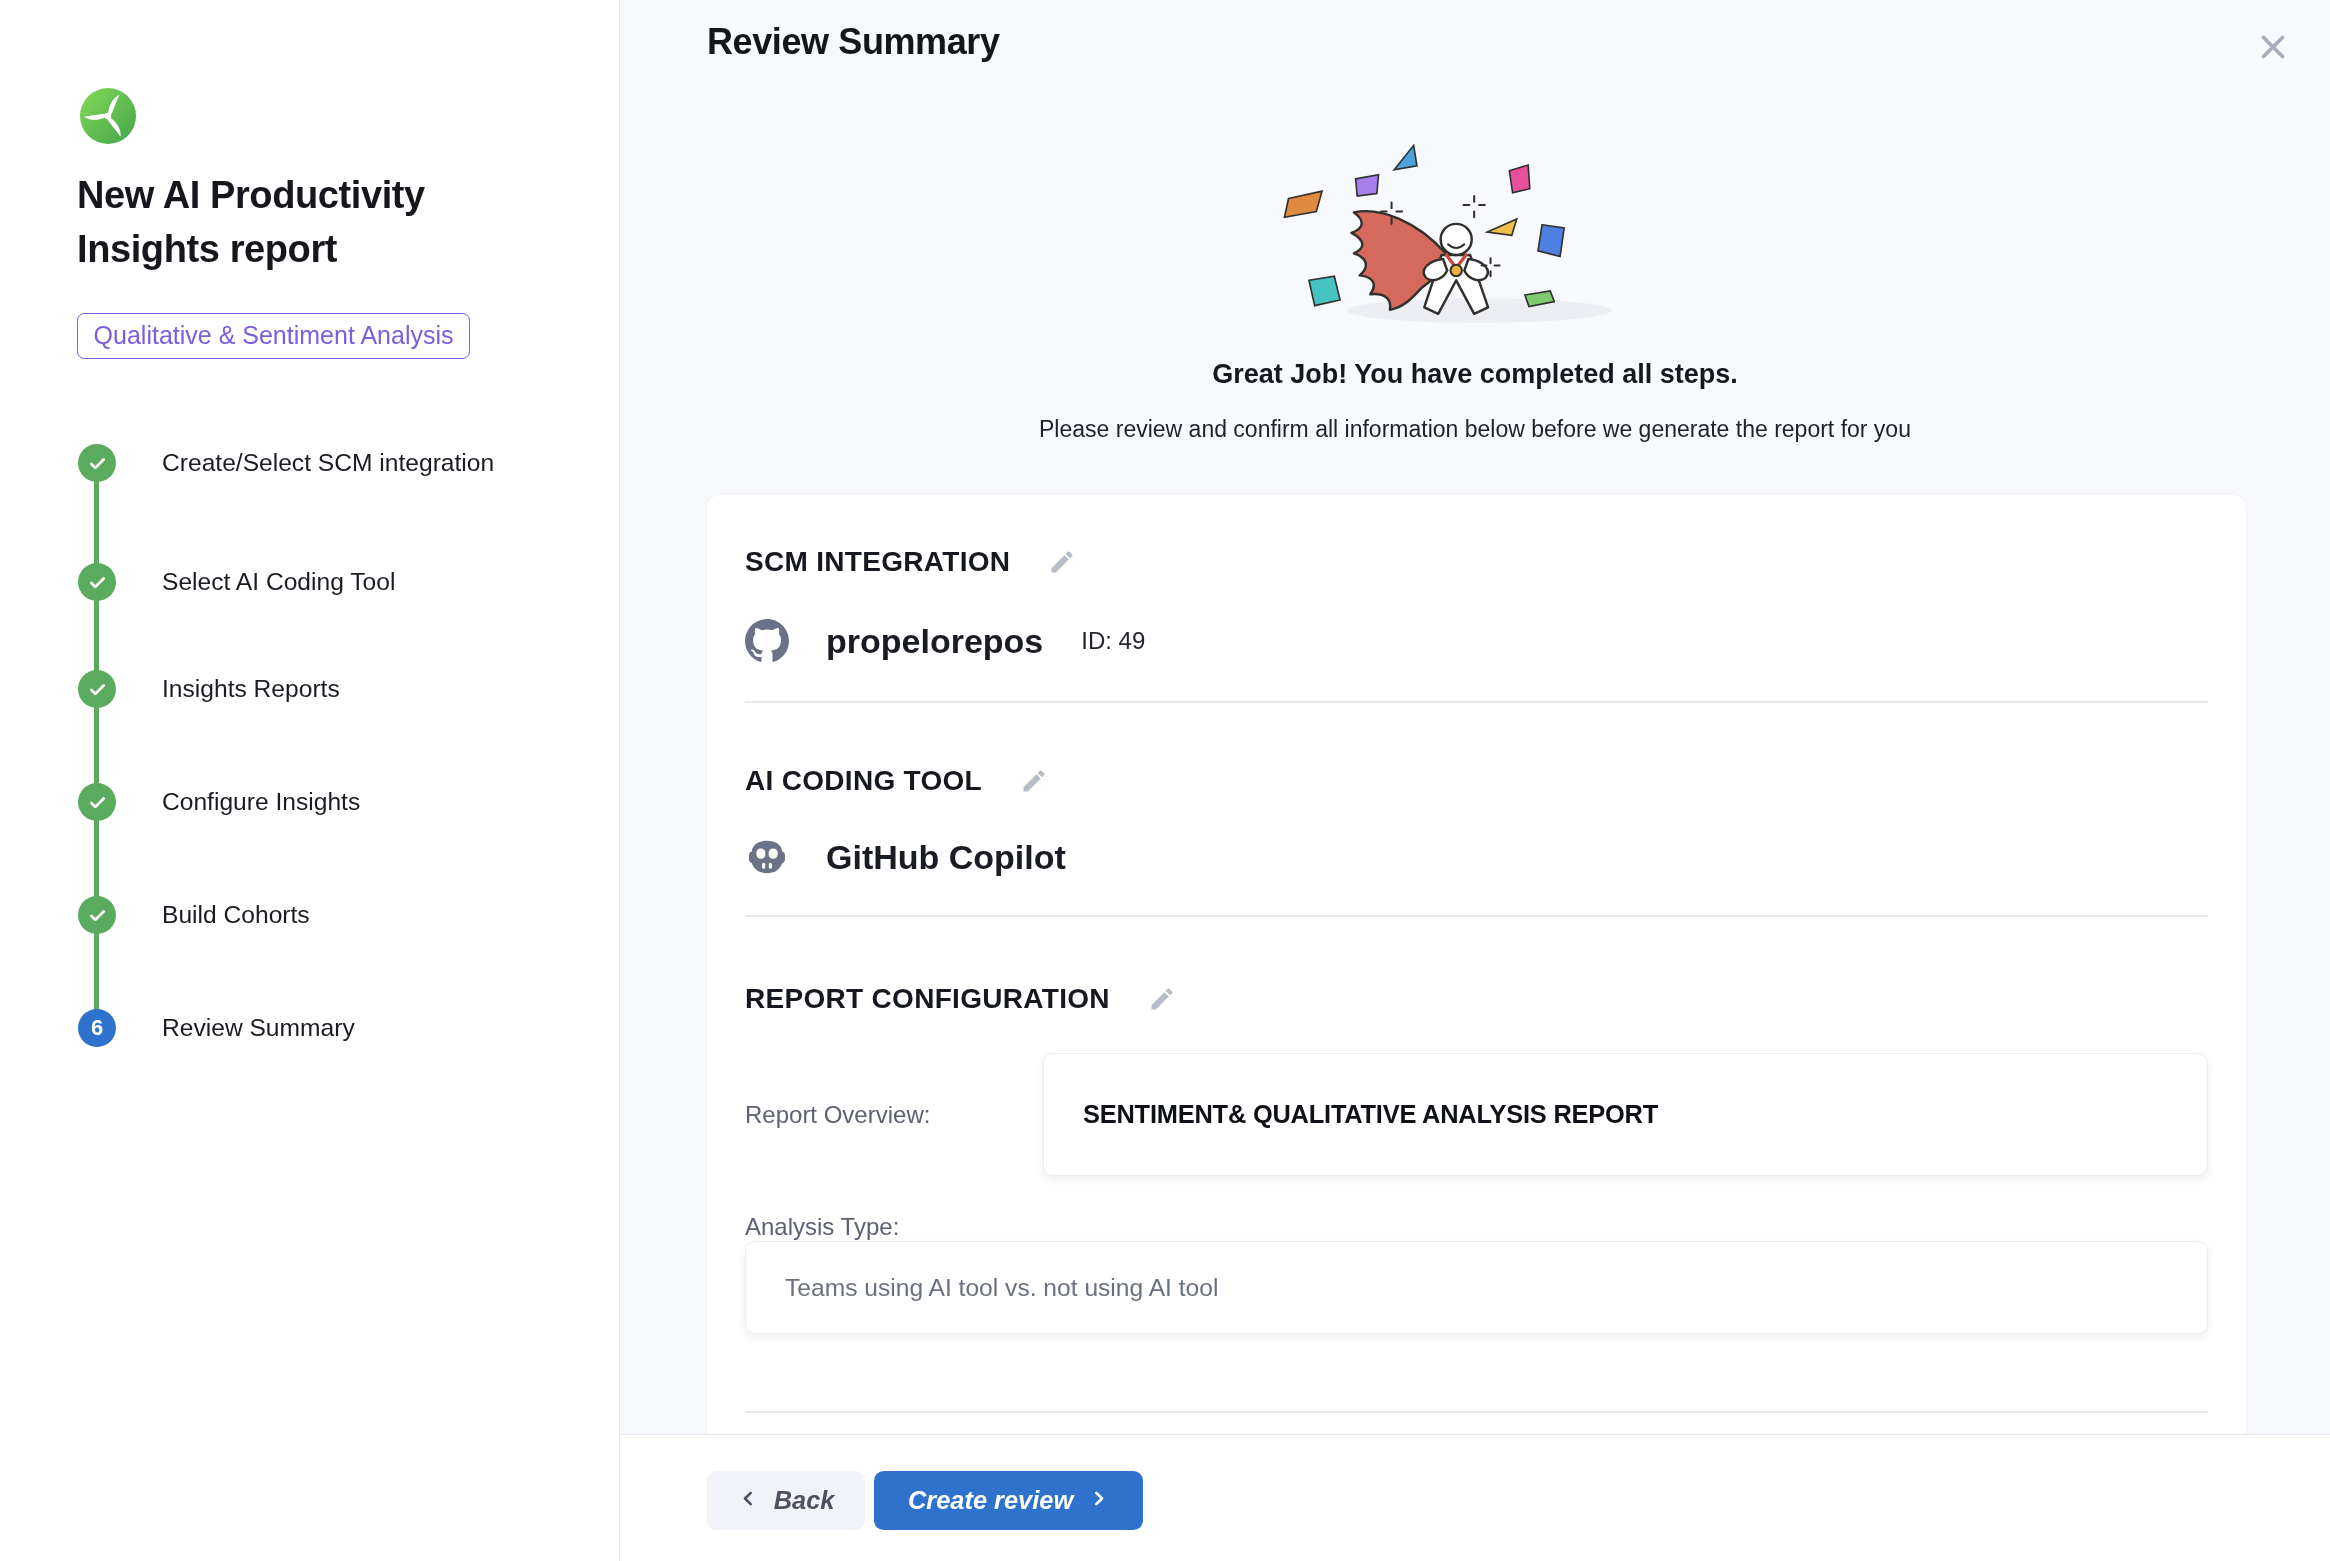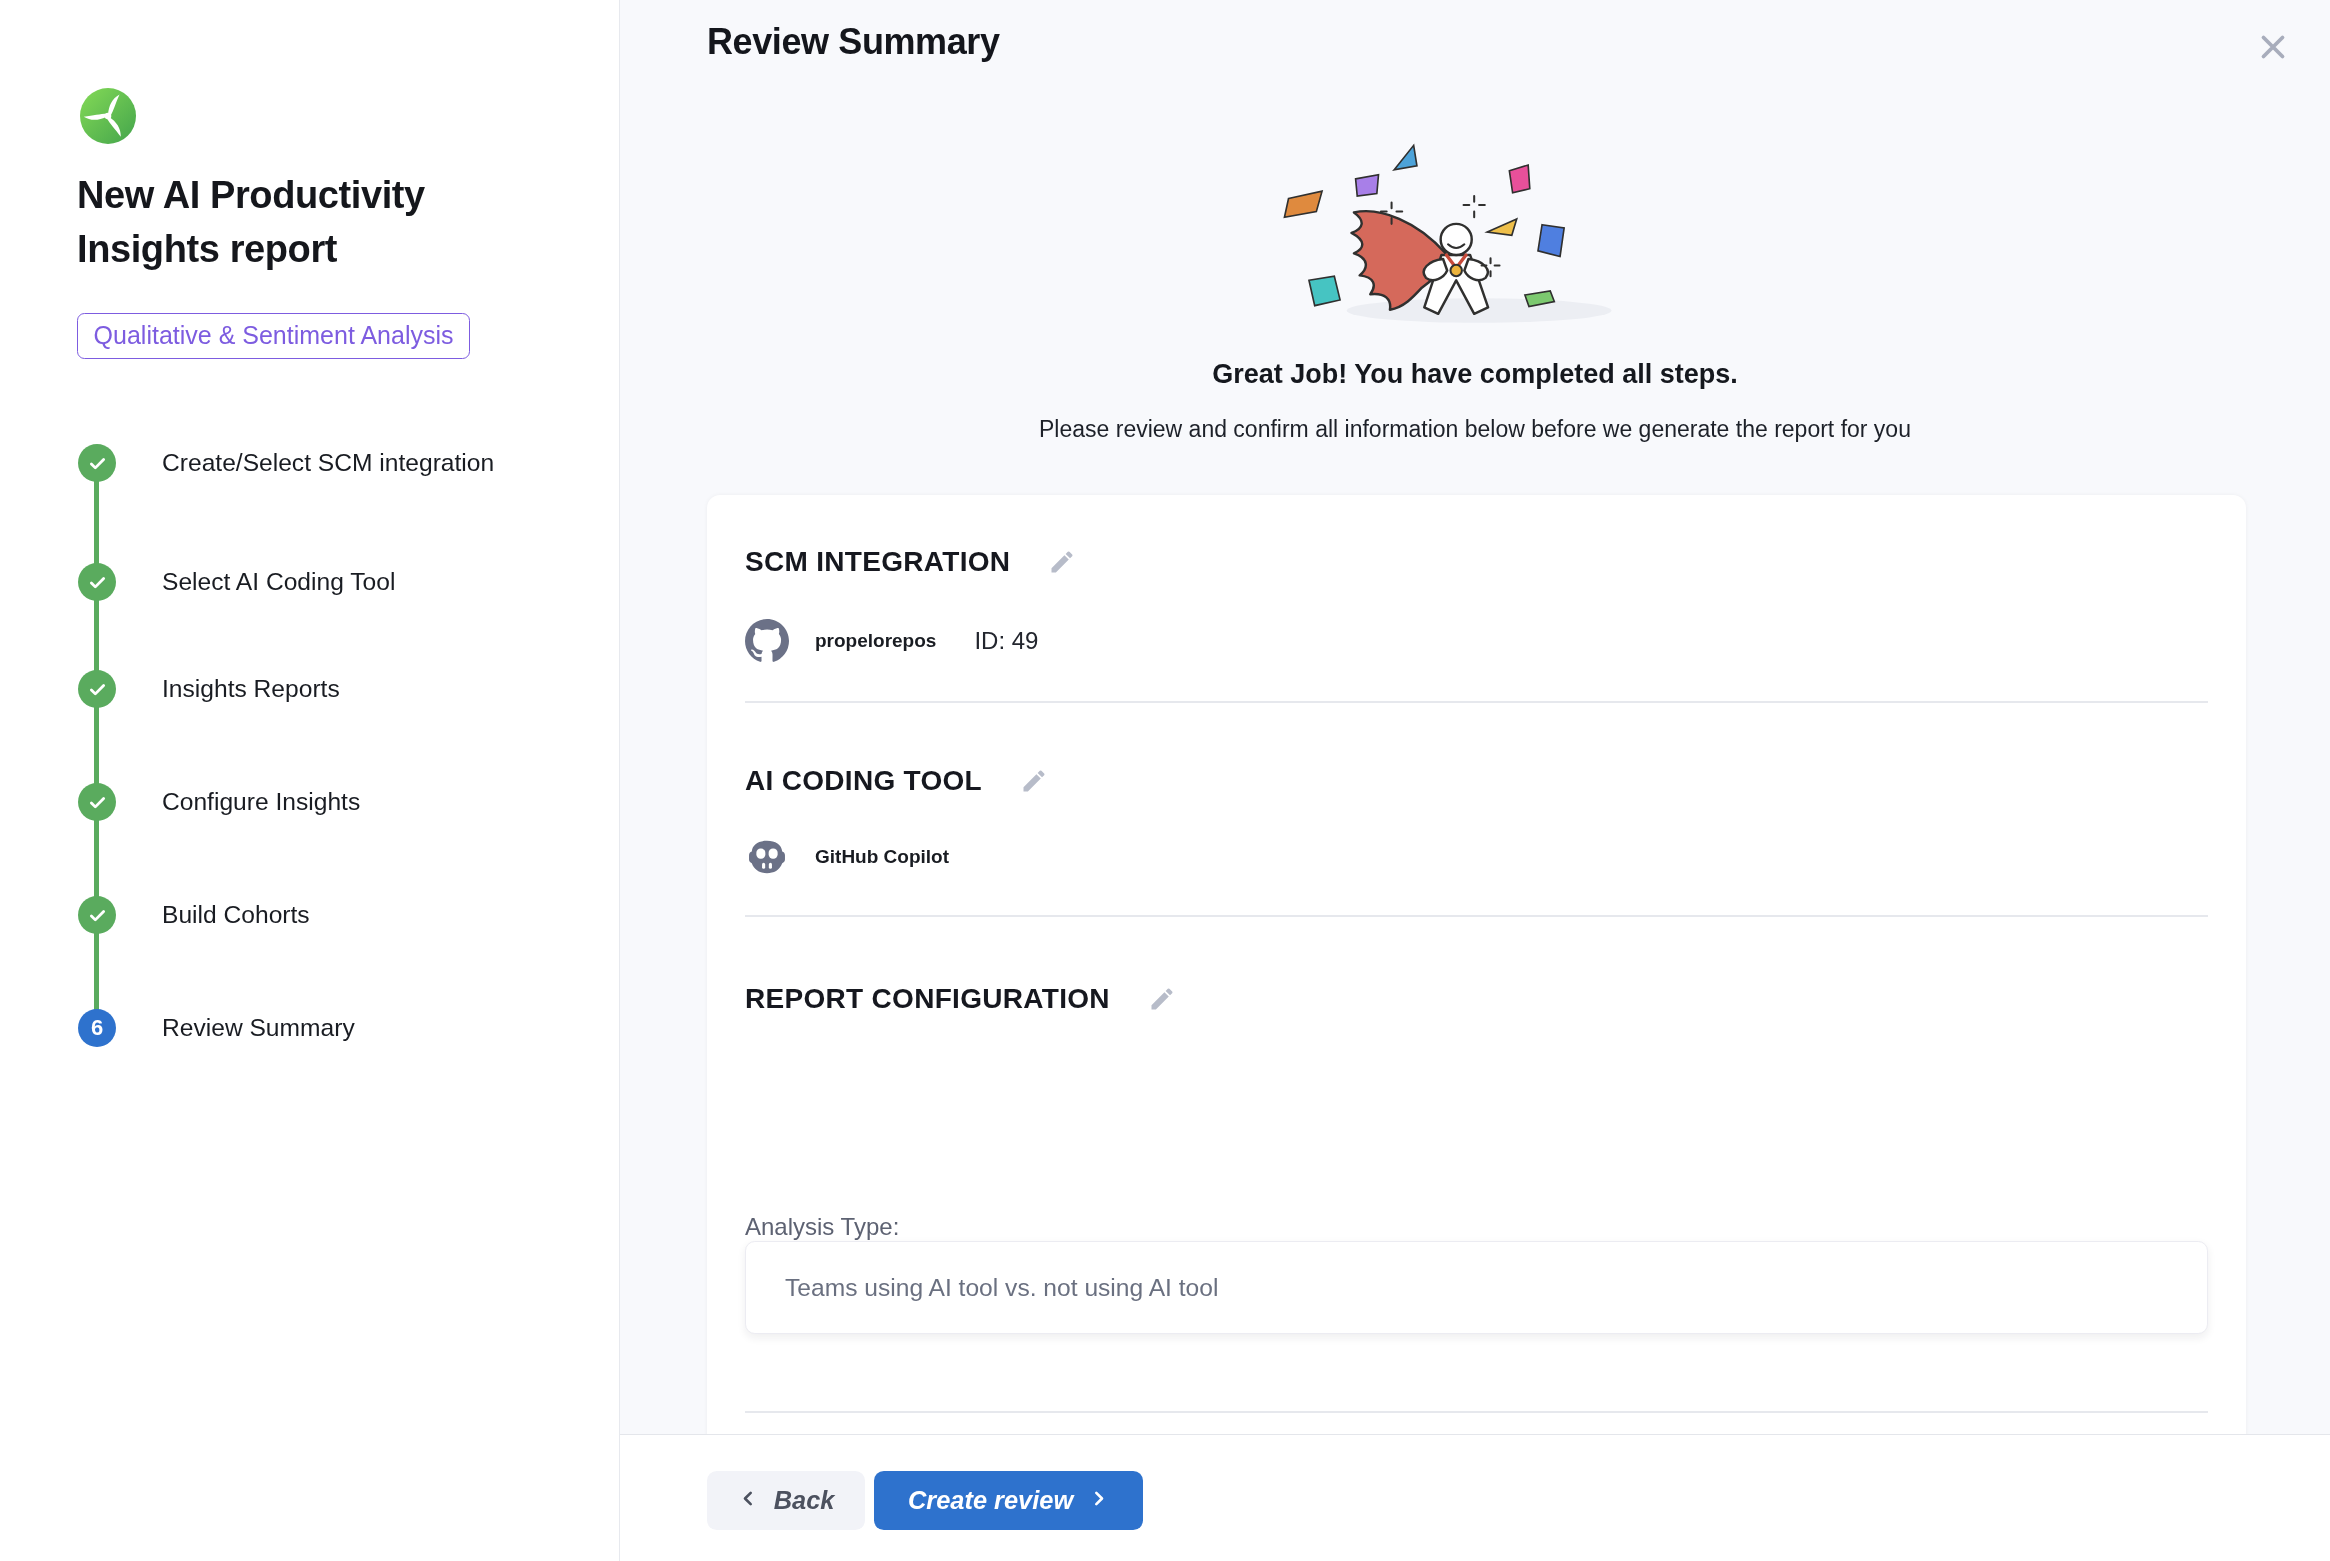--- a/index.html
+++ b/index.html
@@ -34,21 +34,21 @@
 
   
   .card{position:absolute;left:87px;top:495px;width:1539px;height:1016px;background:#fff;border-radius:13px;box-shadow:0 0.8px 4.1px rgba(22,26,34,0.05);box-sizing:border-box;}
   .sec-label{position:absolute;left:38px;display:flex;align-items:center;gap:38px;}
   .sec-label-text{font-size:28px;font-weight:700;letter-spacing:0.3px;color:#16181f;}
   .edit-btn{background:none;border:none;padding:0;cursor:pointer;width:28px;height:28px;}
   .lab-scm{top:51px}.lab-ai{top:270px}.lab-rc{top:488px}
   .int-row{position:absolute;left:38px;display:flex;align-items:center;height:46px;}
   .row-scm{top:123px}.row-ai{top:339px}
   .int-icon{width:44px;height:44px;flex:none;}
-  .int-name{margin-left:26px;font-size:19px;font-weight:700;color:#191c22;}
+  .int-name{margin-left:37px;font-size:34px;font-weight:700;color:#191c22;}
   .int-id{margin-left:38px;font-size:24px;color:#23262e;}
   .divider{position:absolute;left:38px;right:38px;height:1.6px;background:#e6e8ed;}
   .div1{top:206px}.div2{top:420px}.div3{top:916px}
   .kv-row{position:absolute;left:38px;right:38px;display:flex;align-items:stretch;}
   .row-ro{top:558px;height:123px;}
   .row-at{top:718px;height:121px;flex-direction:column;}
   .kv-label{flex:none;width:298px;display:flex;align-items:center;font-size:24px;color:#5d6272;}
   .kv-box{flex:1;background:#fff;border:0.8px solid #ececf2;border-radius:9.8px;box-shadow:0 3.3px 8.2px rgba(25,28,36,0.07);display:flex;align-items:center;padding:0 39px;box-sizing:border-box;}
   .kv-value-bold{font-size:25.4px;font-weight:700;letter-spacing:-0.2px;color:#0e1116;}
   .kv-value-muted{font-size:24.6px;color:#6a7080;}
@@ -238,20 +238,26 @@
 
       <div class="sec-label lab-rc">
         <span class="sec-label-text">REPORT CONFIGURATION</span>
         <button class="edit-btn" aria-label="edit report configuration">
           <svg viewBox="0 0 24 24" width="28" height="28" fill="#b7bcc9">
               <path d="M3 17.25V21h3.75L17.81 9.94l-3.75-3.75L3 17.25zm17.71-10.21c.39-.39.39-1.02 0-1.41l-2.34-2.34a.996.996 0 0 0-1.41 0l-1.83 1.83 3.75 3.75 1.83-1.83z"></path>
             </svg>
         </button>
       </div>
 
+      <div class="kv-row row-ro">
+        <span class="kv-label">Report Overview:</span>
+        <div class="kv-box">
+          <span class="kv-value-bold">SENTIMENT&amp; QUALITATIVE ANALYSIS REPORT</span>
+        </div>
+      </div>
 
       <div class="kv-row row-at">
         <span class="kv-label">Analysis Type:</span>
         <div class="kv-box">
           <span class="kv-value-muted">Teams using AI tool vs. not using AI tool</span>
         </div>
       </div>
 
       <div class="divider div3"></div>
     </div>

